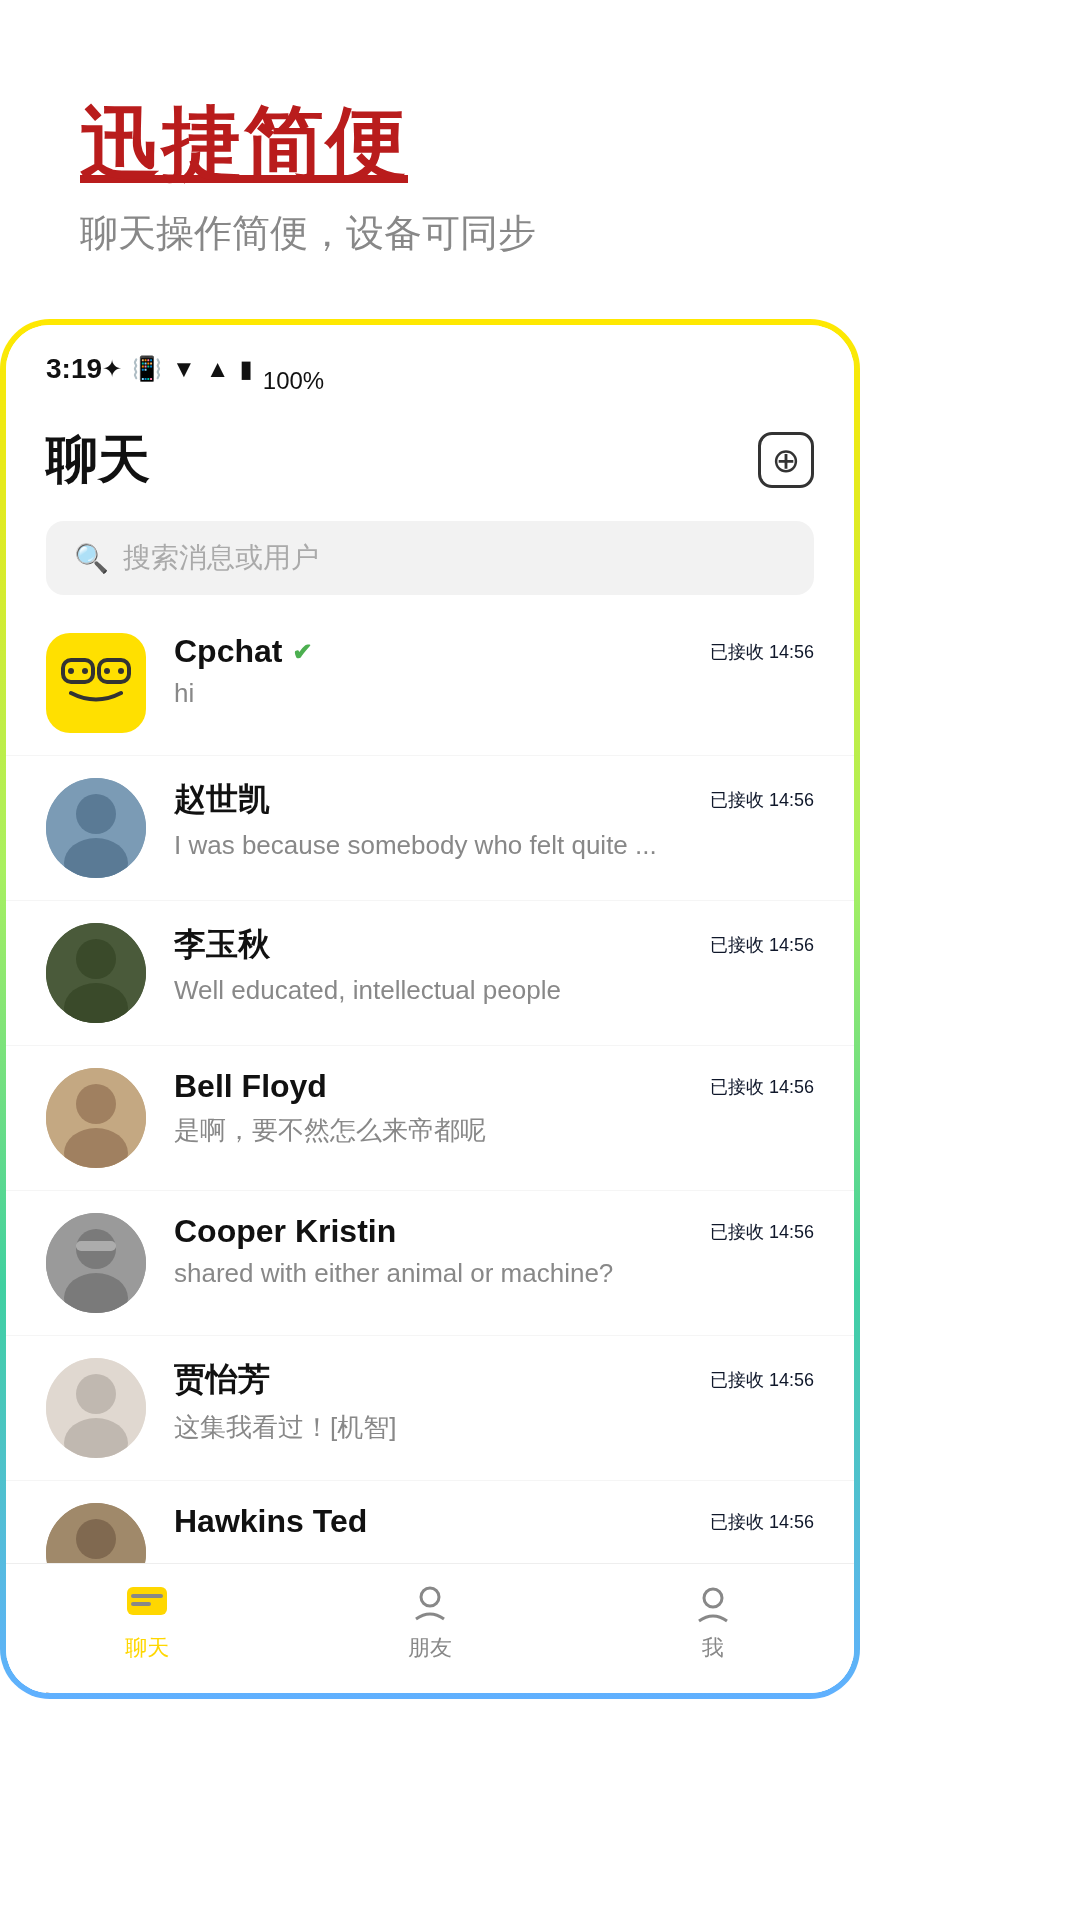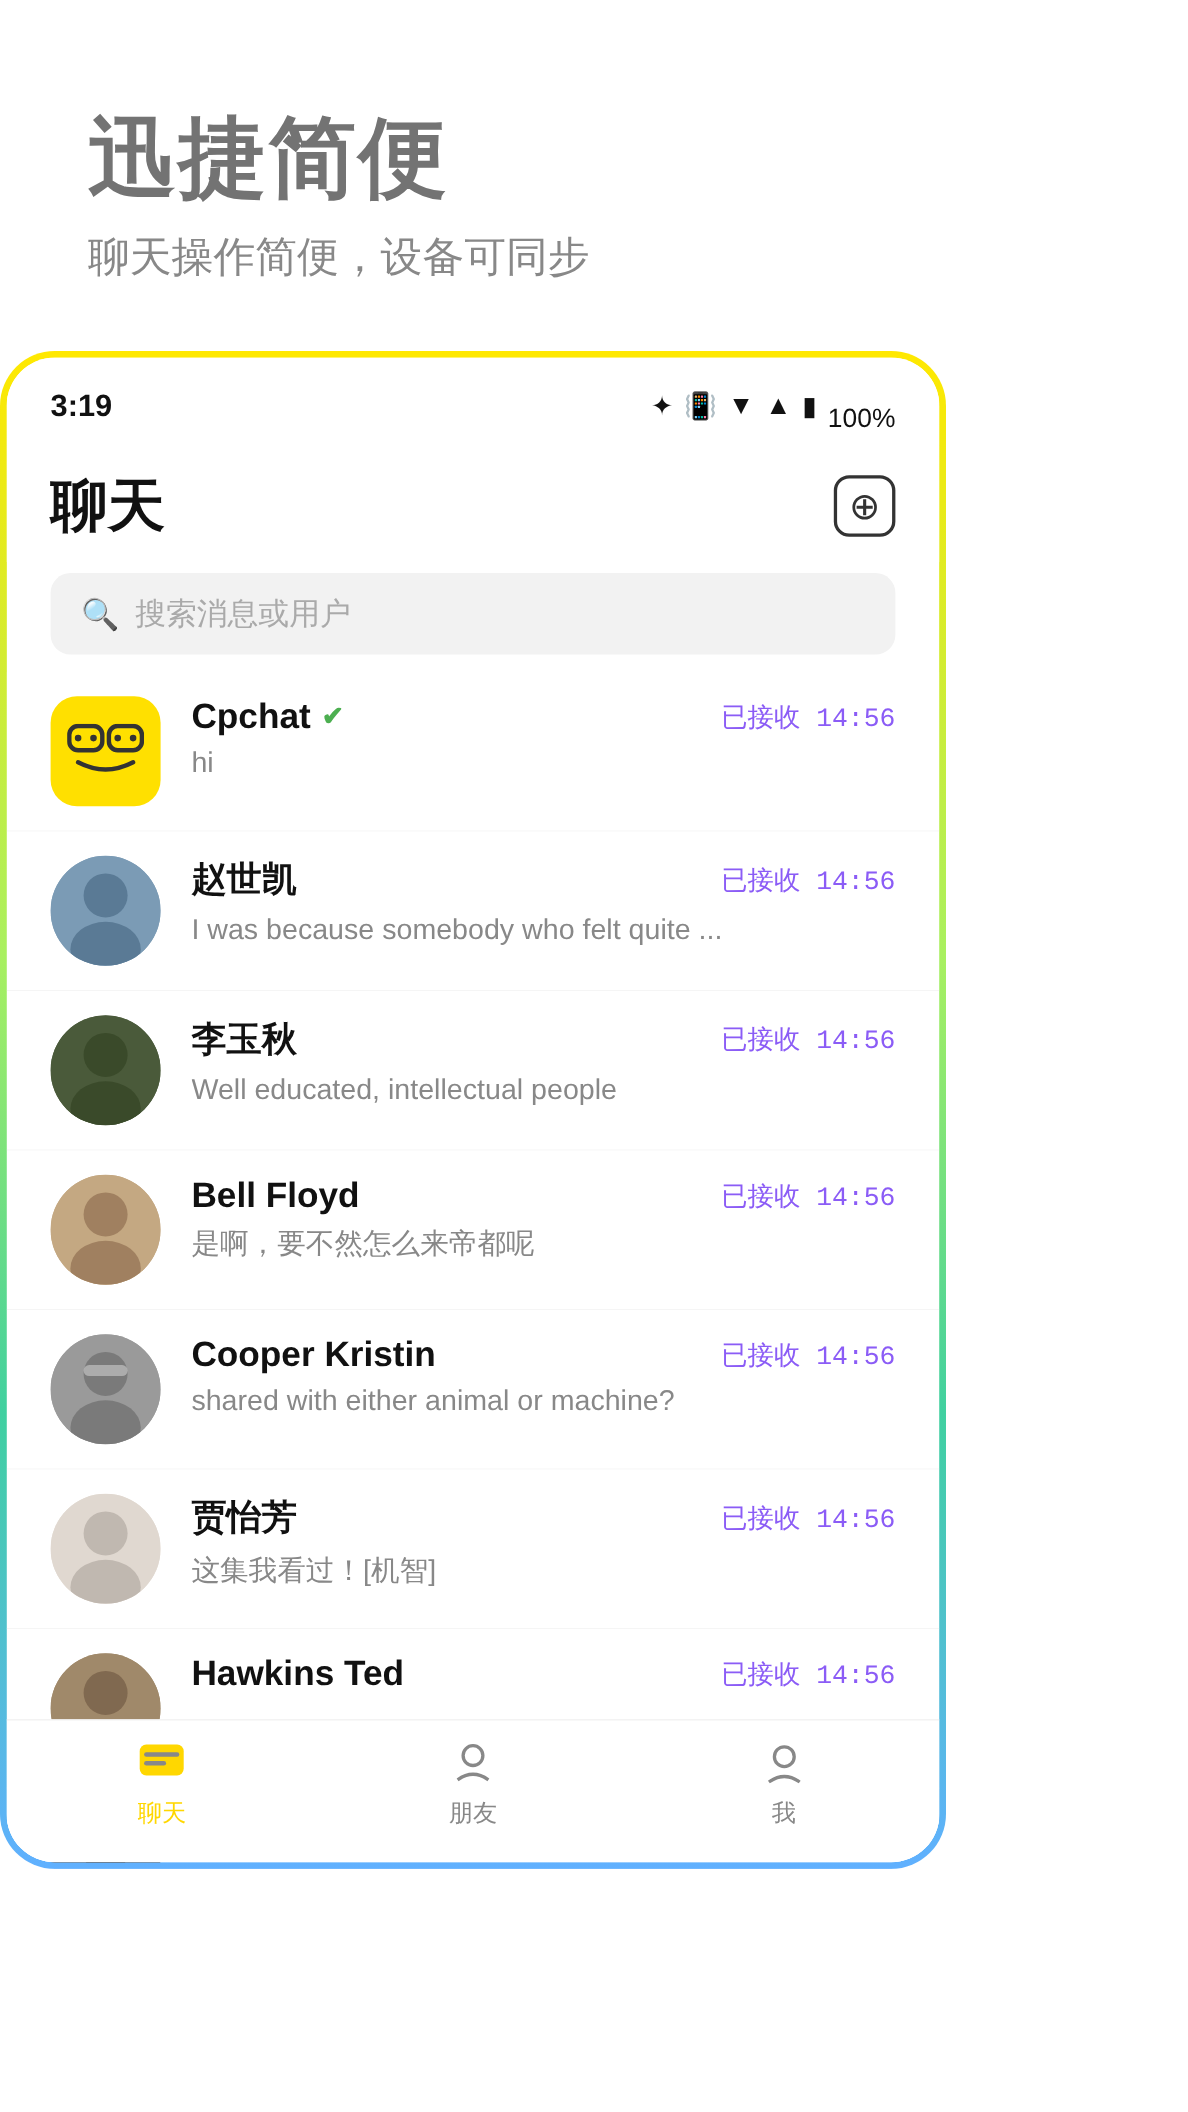--- a/index.html
+++ b/index.html
@@ -11,23 +11,24 @@
       overflow: hidden;
     }
 
     .page-header {
       padding: 100px 80px 60px 80px;
     }
 
     .page-title {
       font-size: 80px;
       font-weight: 800;
-      color: #737373;
+      color: #b91c1c;
       letter-spacing: 2px;
       line-height: 1.1;
+      text-decoration: underline;
     }
 
     .page-subtitle {
       font-size: 38px;
       color: #888888;
       margin-top: 20px;
       font-weight: 400;
     }
 
     .phone-frame-inner {
@@ -37,21 +38,21 @@
       border: 6px solid transparent;
       background: 
         linear-gradient(white, white) padding-box,
         linear-gradient(180deg, #FFE800 0%, #A8F060 40%, #40D0A0 70%, #60B0FF 100%) border-box;
       overflow: hidden;
       position: relative;
     }
 
     .status-bar {
       display: flex;
-      justify-content: space-between;
+      justify-content: flex-start;
       align-items: center;
       padding: 18px 40px 10px 40px;
       background: #ffffff;
     }
 
     .status-time {
       font-size: 28px;
       font-weight: 600;
       color: #111111;
     }
@@ -155,24 +156,23 @@
       align-items: center;
       gap: 10px;
     }
 
     .verified-badge {
       color: #4CAF50;
       font-size: 24px;
     }
 
     .chat-time {
-      font-size: 24px;
-      color: #8b5cf6;
+      font-size: 18px;
+      color: #0f172a;
       white-space: nowrap;
-      font-family: Liberation Mono, monospace;
     }
 
     .chat-preview {
       font-size: 26px;
       color: #888888;
       white-space: nowrap;
       overflow: hidden;
       text-overflow: ellipsis;
       max-width: 500px;
     }

